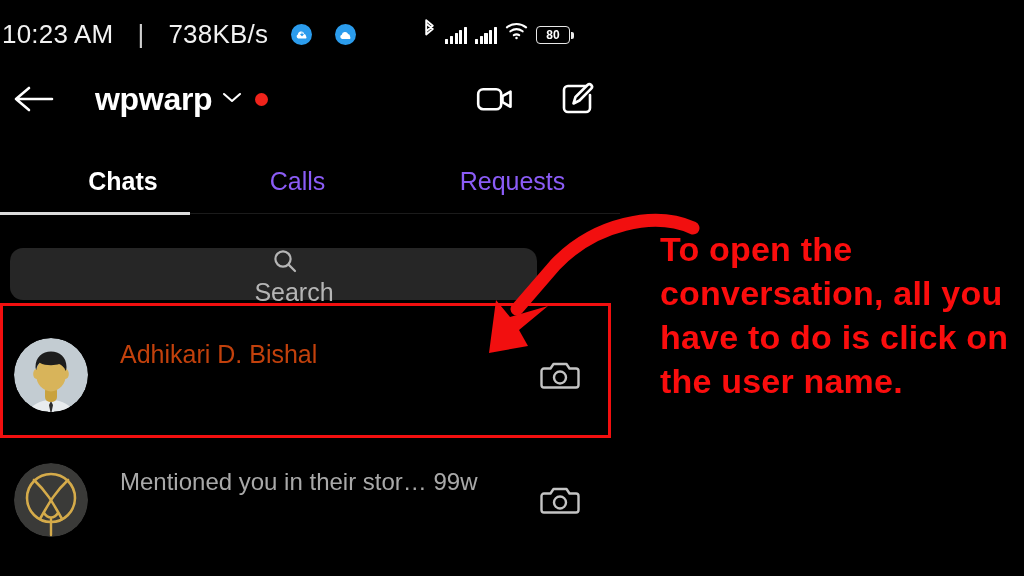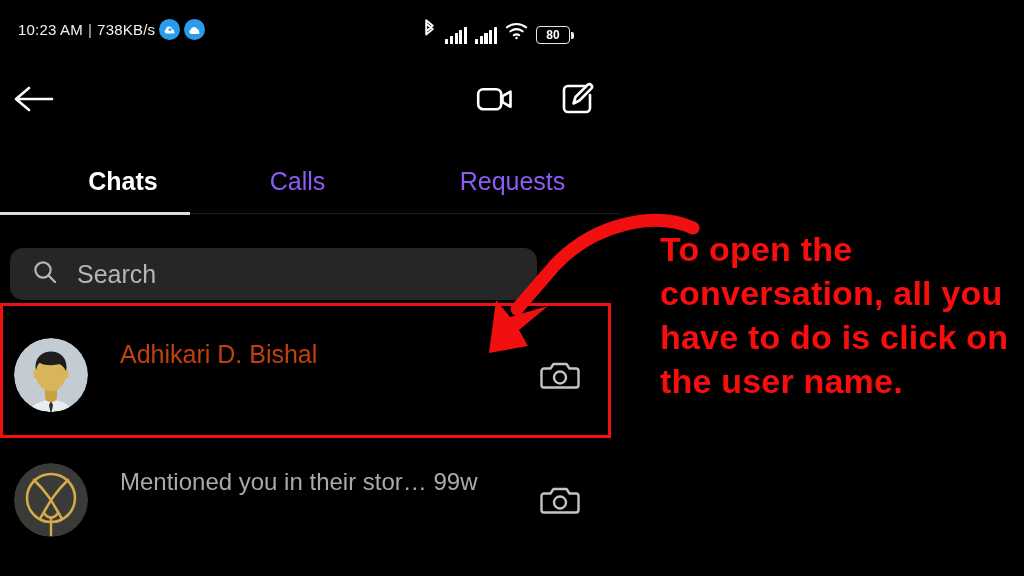--- a/index.html
+++ b/index.html
@@ -7,23 +7,23 @@
     width:1024px; height:576px;
     background:#000;
     font-family:"Liberation Sans", sans-serif;
     overflow:hidden;
   }
   #screen { position:relative; width:1024px; height:576px; background:#000; }
 
   
   .statusbar { position:absolute; left:0; top:0; width:620px; height:58px; }
   .sb-left {
-    position:absolute; left:18px; top:19px;
-    display:flex; align-items:center; gap:4px;
-    color:#f2f2f2; font-size:15px; letter-spacing:.2px; white-space:nowrap;
+    position:absolute; left:2px; top:19px;
+    display:flex; align-items:center; gap:23px;
+    color:#f2f2f2; font-size:26px; letter-spacing:.2px; white-space:nowrap;
   }
   .sb-sep { color:#cfcfcf; margin:0 1px; }
   .cloud-badge {
     width:21px; height:21px; border-radius:50%; background:#2b9ced;
     display:inline-flex; align-items:center; justify-content:center;
   }
   .cloud-badge svg { display:block; }
   .sb-right {
     position:absolute; right:50px; top:20px;
     display:flex; align-items:flex-end; gap:8px; height:24px;
@@ -64,21 +64,21 @@
   .tab.idle { color:#8b5cf6; font-weight:400; }
   #tab0 { left:0;   width:190px; }
   #tab1 { left:190px; width:215px; }
   #tab2 { left:405px; width:215px; }
   .tab-underline { position:absolute; left:0; top:212px; width:190px; height:3px; background:#dcdcdc; }
   .tab-baseline  { position:absolute; left:190px; top:213px; width:430px; height:1px; background:#1b1b1b; }
 
   
   .searchbar {
     position:absolute; left:10px; top:248px; width:527px; height:52px;
-    background:#262626; border-radius:13px; display:flex; align-items:center; padding-left:22px;
+    background:#262626; border-radius:13px; display:flex; align-items:center; padding-left:22px;flex-direction:column;
   }
   .search-ph { color:#b5b5b5; font-size:25px; margin-left:19px; }
 
   
   .chatrow { position:absolute; left:0; width:620px; height:110px; }
   #row0 { top:320px; }
   #row1 { top:445px; }
   .avatar { position:absolute; left:14px; top:18px; width:74px; height:74px;
             border-radius:50%; overflow:hidden; }
   .row-text { position:absolute; left:120px; top:18px; }
@@ -154,20 +154,29 @@
         <span>80</span>
       </span>
     </div>
   </div>
 
   <div class="header">
     <div class="back-arrow">
       <svg width="42" height="30" viewBox="0 0 42 30">
           <path d="M17 4L4 15l13 11M4 15h36" fill="none" stroke="#fff" stroke-width="2.6" stroke-linecap="round" stroke-linejoin="round"></path>
         </svg>
+    </div>
+    <div class="acct">
+      <span class="acct-name">wpwarp</span>
+      <span class="chev">
+        <svg width="20" height="13" viewBox="0 0 20 13">
+            <path d="M2 3l8 7 8-7" fill="none" stroke="#fff" stroke-width="2.1" stroke-linecap="round" stroke-linejoin="round"></path>
+          </svg>
+      </span>
+      <span class="reddot"></span>
     </div>
     <div class="hdr-icons">
       <div class="hdr-icon">
         <svg width="40" height="30" viewBox="0 0 40 30">
             <rect x="2.2" y="5.2" width="23" height="20" rx="5" fill="none" stroke="#fff" stroke-width="2.6"></rect>
             <path d="M26.5 12.2l8-4.6v15.2l-8-4.6z" fill="none" stroke="#fff" stroke-width="2.6" stroke-linejoin="round"></path>
           </svg>
       </div>
       <div class="hdr-icon">
         <svg width="36" height="36" viewBox="0 0 36 36">

